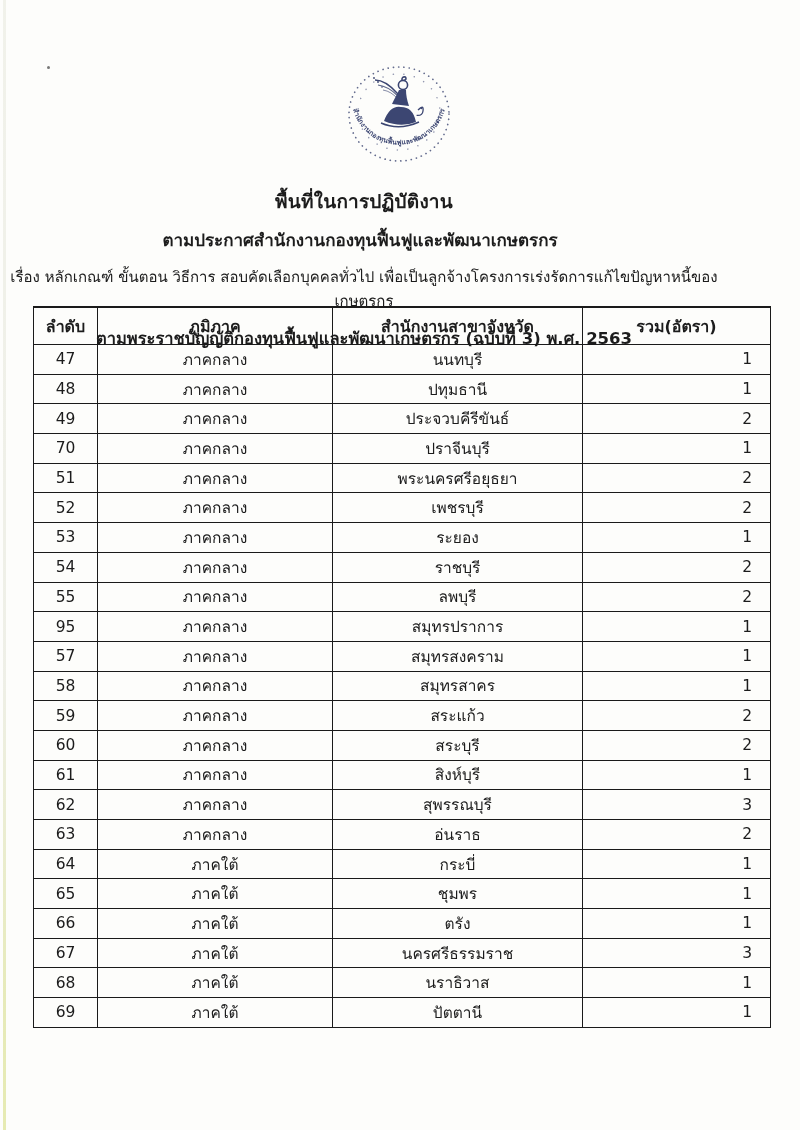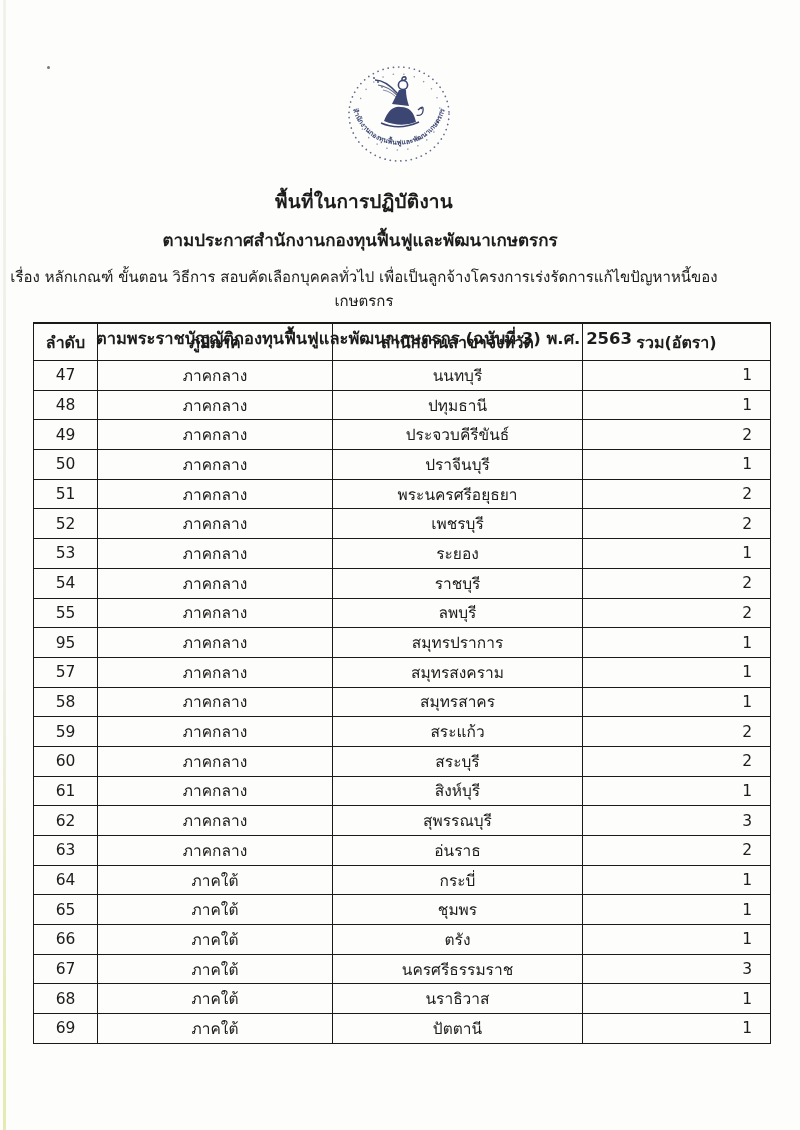--- a/index.html
+++ b/index.html
@@ -36,21 +36,21 @@
   .header-text {
     position: absolute; top: 186px; left: 0; width: 728px;
     text-align: center;
   }
   .h-line1 { font-size: 19px; font-weight: bold; margin: 0 0 10px 0; letter-spacing: 0.2px; }
   .h-line2 { font-size: 17px; font-weight: bold; margin: 0 8px 12px 0; }
   .h-line3 { font-size: 15px; font-weight: normal; margin: 4px 0 12px 0; }
   .h-line4 { font-size: 16.5px; font-weight: bold; margin: 0; }
   
   .doc-table {
-    position: absolute; top: 322px; left: 33px;
+    position: absolute; top: 306px; left: 33px;
     width: 737px;
     border-collapse: collapse;
     table-layout: fixed;
     padding-left: 13px;
   }
   .doc-table th, .doc-table td {
     border: 1.6px solid #1a1a1a;
     padding: 0;
     overflow: hidden;
     white-space: nowrap;
@@ -152,21 +152,21 @@
           <td class="col-province">ปทุมธานี</td>
           <td class="col-total">1</td>
         </tr>
         <tr>
           <td class="col-no">49</td>
           <td class="col-region">ภาคกลาง</td>
           <td class="col-province">ประจวบคีรีขันธ์</td>
           <td class="col-total">2</td>
         </tr>
         <tr>
-          <td class="col-no">50</td>
+          <td class="col-no">70</td>
           <td class="col-region">ภาคกลาง</td>
           <td class="col-province">ปราจีนบุรี</td>
           <td class="col-total">1</td>
         </tr>
         <tr>
           <td class="col-no">51</td>
           <td class="col-region">ภาคกลาง</td>
           <td class="col-province">พระนครศรีอยุธยา</td>
           <td class="col-total">2</td>
         </tr>

